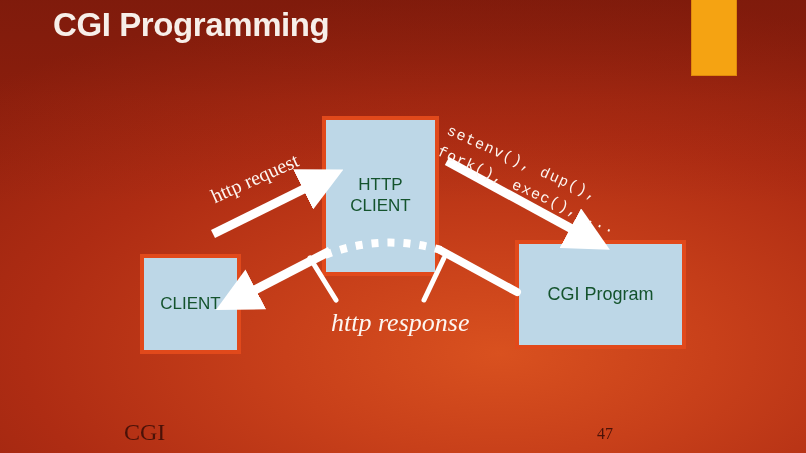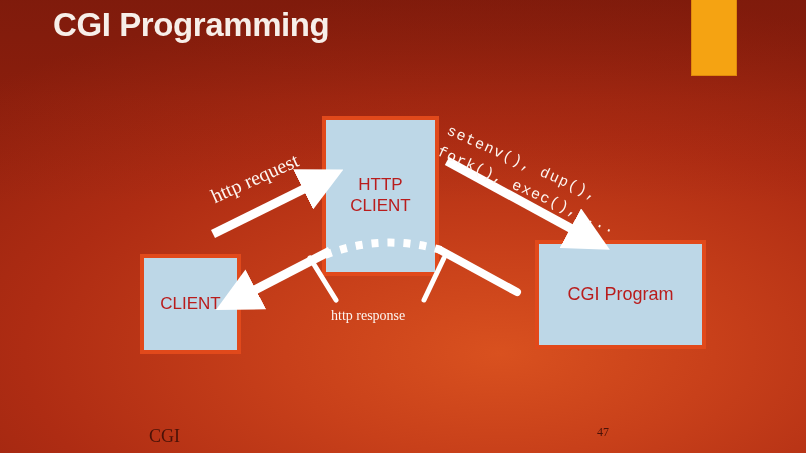--- a/index.html
+++ b/index.html
@@ -51,28 +51,28 @@
 
   .node {
     position: absolute;
     box-sizing: border-box;
     background: #bdd7e7;
     border: 4px solid #e1491b;
     display: flex;
     align-items: center;
     justify-content: center;
     text-align: center;
-    color: #b91c1c;
+    color: #14532d;
     font-size: 17px;
     line-height: 1.22;
     z-index: 4;
   }
   #node-client  { left: 140px; top: 254px; width: 101px; height: 100px; }
   #node-server  { left: 322px; top: 116px; width: 117px; height: 160px; }
-  #node-cgi     { left: 515px; top: 240px; width: 171px; height: 109px; font-size: 18px; margin-left: 20px; }
+  #node-cgi     { left: 515px; top: 240px; width: 171px; height: 109px; font-size: 18px; }
 
   #svg-layer {
     position: absolute;
     left: 0; top: 0;
     width: 806px;
     height: 453px;
     z-index: 5;
     pointer-events: none;
   }
   
@@ -95,42 +95,43 @@
   #lbl-request {
     left: 212px;
     top: 186px;
     font-size: 20px;
     transform: rotate(-24deg);
     transform-origin: left center;
   }
   #lbl-response {
     left: 331px;
     top: 308px;
-    font-size: 14px;
+    font-size: 26px;
+    font-style: italic;
   }
   #lbl-syscalls {
     left: 452px;
     top: 120px;
     font-family: "Liberation Mono", monospace;
     font-size: 15px;
     line-height: 1.55;
     letter-spacing: 1.2px;
     transform: rotate(24deg);
     transform-origin: left top;
     z-index: 7;
   }
 
   .footer {
     position: absolute;
     color: #4a1208;
     font-family: "Liberation Serif", serif;
     z-index: 7;
   }
-  #footer-label { left: 149px; top: 419px; font-size: 18px; margin-top: 7px; }
-  #page-number  { left: 597px; top: 425px; font-size: 12px; }
+  #footer-label { left: 124px; top: 419px; font-size: 24px; }
+  #page-number  { left: 597px; top: 425px; font-size: 16px; }
 </style>
 </head>
 <body>
 
 <div id="slide">
 
   <div id="title">CGI Programming</div>
 
   <div id="accent-bar"></div>
 

